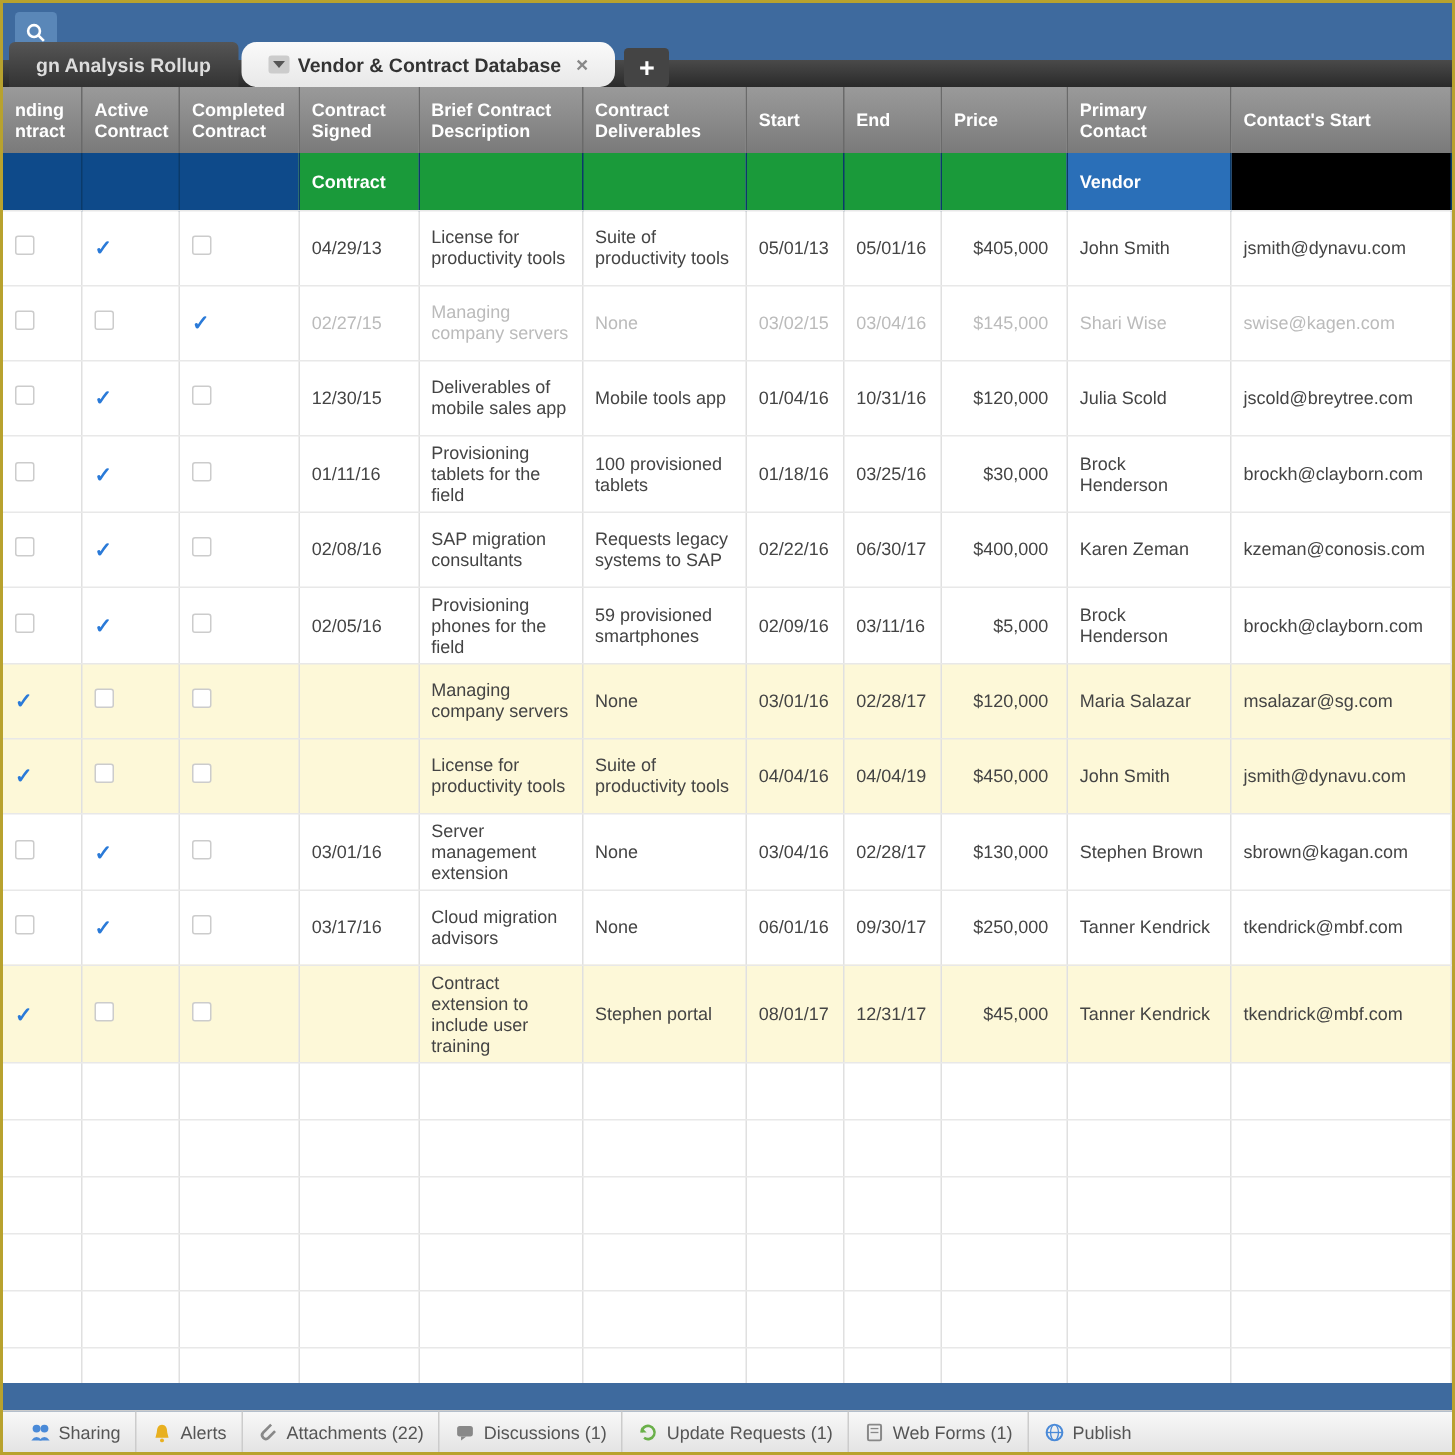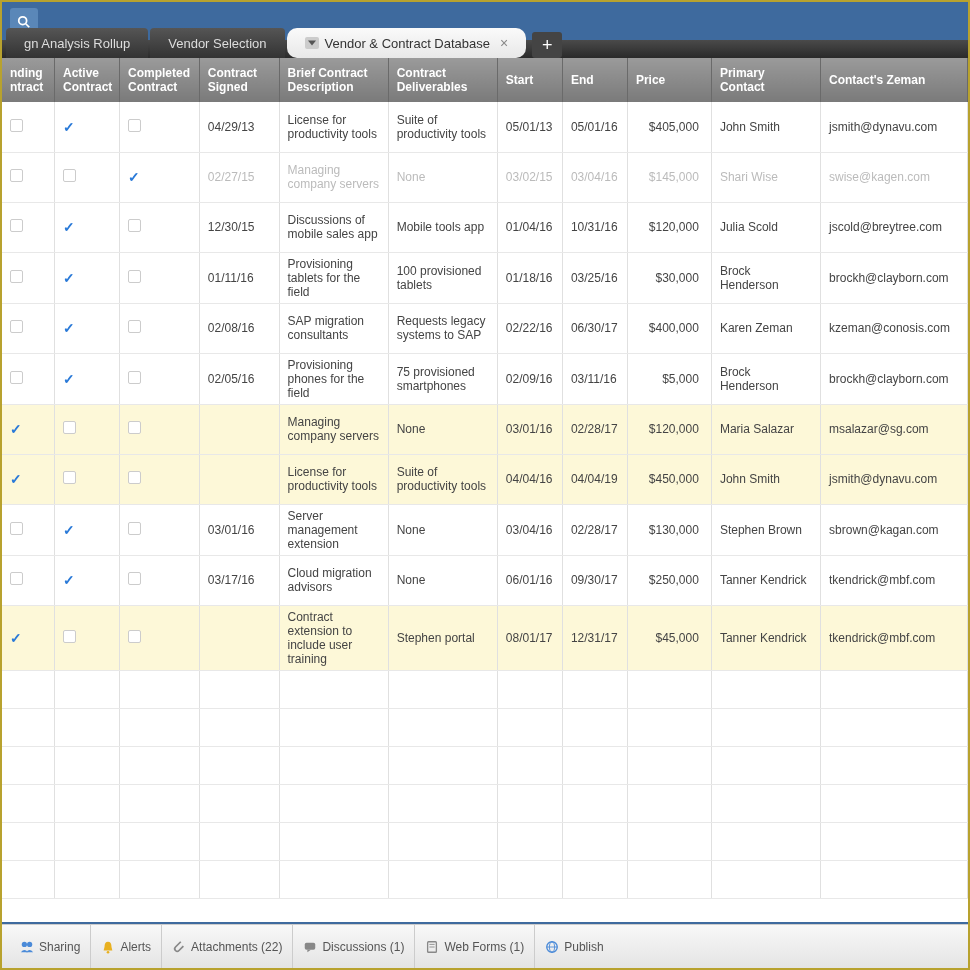--- a/index.html
+++ b/index.html
@@ -1,20 +1,20 @@
 <!DOCTYPE html>
 <html><head>
 <meta charset="utf-8">
 <style>
 * { margin:0; padding:0; box-sizing:border-box; }
 body { font-family: Arial, Helvetica, sans-serif; font-size:12px; background:#3e6a9e; width:970px; height:970px; overflow:hidden; color:#333; border:2px solid #b8a22e; }
 .topbar { height:38px; background:#3e6a9e; padding:6px 8px; }
 .search-btn { width:28px; height:28px; background:#5a87b8; border-radius:3px; display:flex; align-items:center; justify-content:center; cursor:pointer; }
 .search-btn svg { width:14px; height:14px; fill:#fff; }
-.tabbar { height:18px; background:linear-gradient(#4a4a4a,#2a2a2a); display:flex; align-items:flex-end; padding:0 4px; }
+.tabbar { height:18px; background:linear-gradient(#4a4a4a,#2a2a2a); display:flex; align-items:flex-end; padding:0 4px;font-weight:bold; }
 .tab { height:30px; padding:0 18px; margin-right:2px; display:flex; align-items:center; background:linear-gradient(#555,#333); color:#ddd; font-size:13px; border-radius:4px 4px 0 0; cursor:pointer; white-space:nowrap; }
 .tab.active { background:linear-gradient(#fafafa,#e8e8e8); color:#333;border-radius:10px; }
 .tab .close { margin-left:10px; color:#888; font-size:14px; }
 .tab .dropdown { margin-right:6px; width:14px; height:12px; background:#ccc; border-radius:2px; display:flex; align-items:center; justify-content:center; }
 .tab .dropdown svg { width:8px; height:6px; fill:#555; }
 .addtab { width:30px; height:26px; background:#444; color:#fff; display:flex; align-items:center; justify-content:center; border-radius:3px; margin-left:4px; cursor:pointer; font-size:18px; }
 .grid-wrap { background:#fff; height:calc(100% - 38px - 34px - 30px); overflow:hidden; position:relative; }
 table { border-collapse:collapse; width:100%; table-layout:fixed;padding-left:17px; }
 thead th { height:44px; background:linear-gradient(#9a9a9a,#7a7a7a); color:#fff; font-size:12px; font-weight:bold; text-align:left; padding:4px 8px; border-right:1px solid #6a6a6a; vertical-align:middle; }
 .subhdr td { height:24px; background:#0e4a8a; border-right:1px solid #0a3a6a; }
@@ -22,44 +22,41 @@
 .subhdr td.blue { background:#2a6fb8; color:#fff; font-weight:bold; padding-left:8px; }
 .subhdr td.black { background:#000; }
 tbody tr { height:38px; }
 tbody tr.tall { height:50px; }
 tbody tr.faded td { color:#bbb; }
 tbody tr.yellow { background:#fdf8d8; }
 tbody td { border-right:1px solid #e0e0e0; border-bottom:1px solid #e8e8e8; padding:4px 8px; font-size:12px; color:#444; vertical-align:middle; }
 td.price { text-align:right; padding-right:12px; }
 .chk { width:13px; height:13px; border:1px solid #ccc; border-radius:2px; display:inline-block; background:#fff; }
 .checkmark { color:#2a7ad8; font-size:14px; font-weight:bold; }
-.bottombar { position:absolute; bottom:2px; left:2px; right:2px; height:44px; background:linear-gradient(#f8f8f8,#e4e4e4); border-top:1px solid #ccc; display:flex; align-items:flex-end; padding:0 8px; }
+.bottombar { position:absolute; bottom:2px; left:2px; right:2px; height:28px; background:linear-gradient(#f8f8f8,#e4e4e4); border-top:1px solid #ccc; display:flex; align-items:flex-end; padding:0 8px; }
 .btm-item { display:flex; align-items:center; padding:0 10px; height:100%; border-left:1px solid #ccc; color:#555; font-size:12px; cursor:pointer; }
 .btm-item:first-child { border-left:none; }
 .btm-item .ico { width:14px; height:14px; margin-right:5px; }
 tr.empty td { height:32px; }
 </style>
 </head>
 <body>
 
 <div class="topbar">
   <div class="search-btn">
     <svg viewBox="0 0 16 16">
         <circle cx="6.5" cy="6.5" r="4.5" fill="none" stroke="#fff" stroke-width="2"></circle>
         <line x1="10" y1="10" x2="14" y2="14" stroke="#fff" stroke-width="2"></line>
       </svg>
   </div>
 </div>
 
 <div class="tabbar">
     <div class="tab">
       <span>gn Analysis Rollup</span>
-    </div>
-    <div class="tab">
-      <span>Vendor Selection</span>
     </div>
     <div class="tab active">
       <span class="dropdown">
         <svg viewBox="0 0 10 6">
           <path d="M0 0 L5 6 L10 0 Z"></path>
         </svg>
       </span>
       <span>Vendor &amp; Contract Database</span>
       <span class="close">×</span>
     </div>
@@ -86,24 +83,37 @@
           <th>nding ntract</th>
           <th>Active Contract</th>
           <th>Completed Contract</th>
           <th>Contract Signed</th>
           <th>Brief Contract Description</th>
           <th>Contract Deliverables</th>
           <th>Start</th>
           <th>End</th>
           <th>Price</th>
           <th>Primary Contact</th>
-          <th>Contact's Zeman</th>
+          <th>Contact's Start</th>
         </tr>
       </thead>
     <tbody id="tbody">
+        <tr class="subhdr">
+          <td></td>
+          <td></td>
+          <td></td>
+          <td class="green">Contract</td>
+          <td class="green"></td>
+          <td class="green"></td>
+          <td class="green"></td>
+          <td class="green"></td>
+          <td class="green"></td>
+          <td class="blue">Vendor</td>
+          <td class="black"></td>
+        </tr>
         <tr class="tall">
           <td><span class="chk"></span></td>
           <td><span class="checkmark">✓</span></td>
           <td><span class="chk"></span></td>
           <td><span>04/29/13</span></td>
           <td><span>License for productivity tools</span></td>
           <td><span>Suite of productivity tools</span></td>
           <td><span>05/01/13</span></td>
           <td><span>05/01/16</span></td>
           <td class="price"><span>$405,000</span></td>
@@ -121,21 +131,21 @@
           <td><span>03/04/16</span></td>
           <td class="price"><span>$145,000</span></td>
           <td><span>Shari Wise</span></td>
           <td><span>swise@kagen.com</span></td>
         </tr>
         <tr class="tall">
           <td><span class="chk"></span></td>
           <td><span class="checkmark">✓</span></td>
           <td><span class="chk"></span></td>
           <td><span>12/30/15</span></td>
-          <td><span>Discussions of mobile sales app</span></td>
+          <td><span>Deliverables of mobile sales app</span></td>
           <td><span>Mobile tools app</span></td>
           <td><span>01/04/16</span></td>
           <td><span>10/31/16</span></td>
           <td class="price"><span>$120,000</span></td>
           <td><span>Julia Scold</span></td>
           <td><span>jscold@breytree.com</span></td>
         </tr>
         <tr class="tall">
           <td><span class="chk"></span></td>
           <td><span class="checkmark">✓</span></td>
@@ -161,21 +171,21 @@
           <td class="price"><span>$400,000</span></td>
           <td><span>Karen Zeman</span></td>
           <td><span>kzeman@conosis.com</span></td>
         </tr>
         <tr class="tall">
           <td><span class="chk"></span></td>
           <td><span class="checkmark">✓</span></td>
           <td><span class="chk"></span></td>
           <td><span>02/05/16</span></td>
           <td><span>Provisioning phones for the field</span></td>
-          <td><span>75 provisioned smartphones</span></td>
+          <td><span>59 provisioned smartphones</span></td>
           <td><span>02/09/16</span></td>
           <td><span>03/11/16</span></td>
           <td class="price"><span>$5,000</span></td>
           <td><span>Brock Henderson</span></td>
           <td><span>brockh@clayborn.com</span></td>
         </tr>
         <tr class="tall yellow">
           <td><span class="checkmark">✓</span></td>
           <td><span class="chk"></span></td>
           <td><span class="chk"></span></td>
@@ -347,20 +357,27 @@
     </div>
     <div class="btm-item">
       <svg class="ico" viewBox="0 0 16 16">
         <rect x="2" y="3" width="12" height="8" rx="2" fill="#888"></rect>
         <path d="M5 11 L5 14 L9 11 Z" fill="#888"></path>
       </svg>
       <span>Discussions  (1)</span>
     </div>
     <div class="btm-item">
       <svg class="ico" viewBox="0 0 16 16">
+        <path d="M3 8 A5 5 0 1 1 5 12" fill="none" stroke="#6ab04a" stroke-width="2"></path>
+        <path d="M3 4 L3 8 L7 8 Z" fill="#6ab04a"></path>
+      </svg>
+      <span>Update Requests  (1)</span>
+    </div>
+    <div class="btm-item">
+      <svg class="ico" viewBox="0 0 16 16">
         <rect x="3" y="2" width="10" height="12" rx="1" fill="none" stroke="#888" stroke-width="1.5"></rect>
         <line x1="5" y1="5" x2="11" y2="5" stroke="#888"></line>
         <line x1="5" y1="8" x2="11" y2="8" stroke="#888"></line>
       </svg>
       <span>Web Forms  (1)</span>
     </div>
     <div class="btm-item">
       <svg class="ico" viewBox="0 0 16 16">
         <circle cx="8" cy="8" r="6" fill="none" stroke="#4a8ad8" stroke-width="1.5"></circle>
         <ellipse cx="8" cy="8" rx="3" ry="6" fill="none" stroke="#4a8ad8" stroke-width="1"></ellipse>

